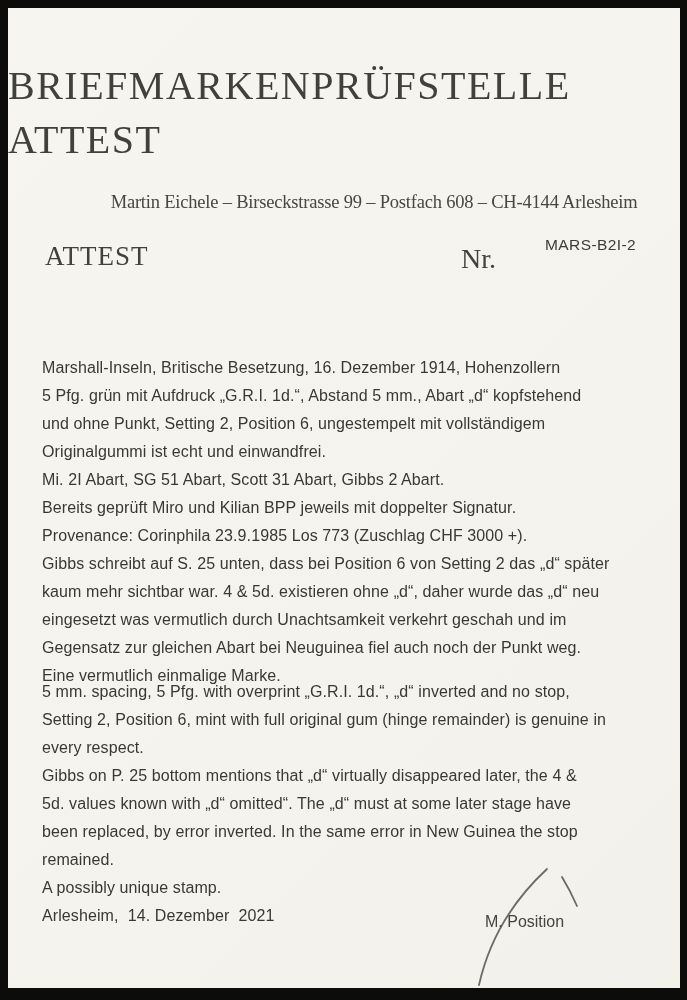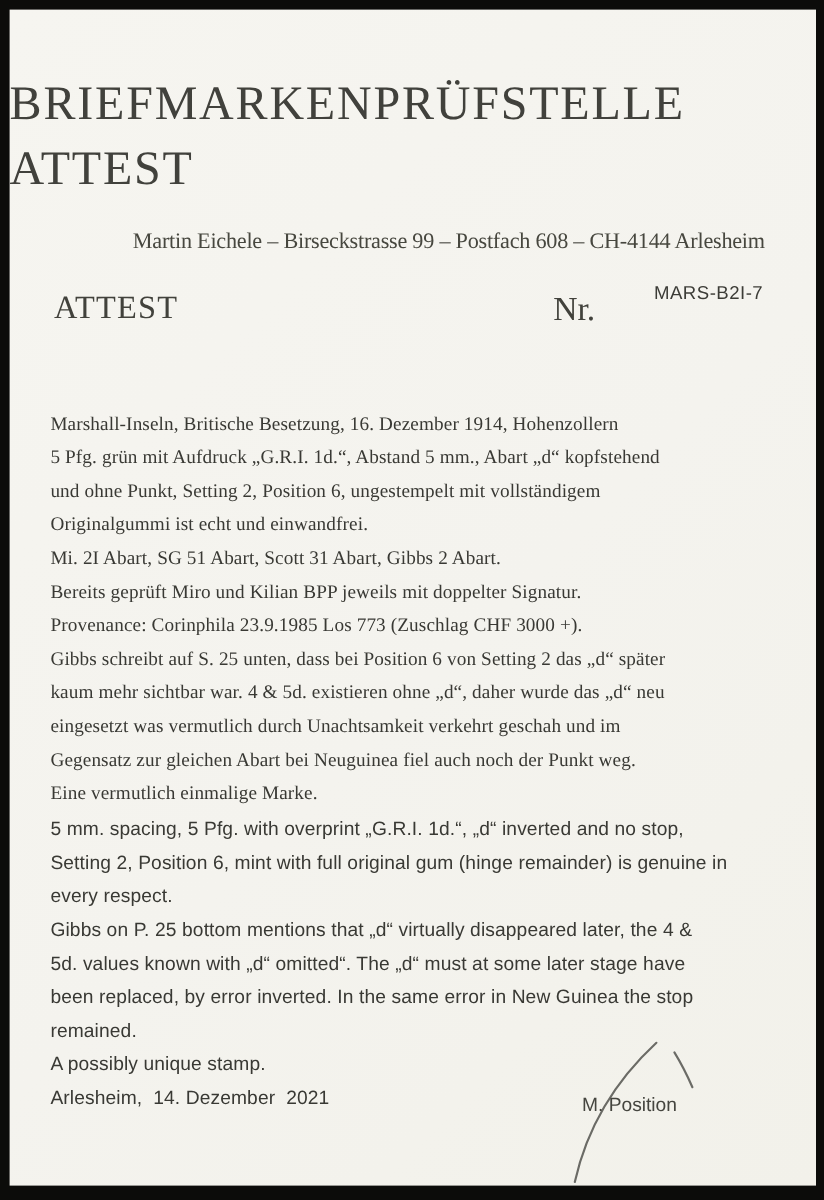--- a/index.html
+++ b/index.html
@@ -99,21 +99,21 @@
   }
   .body-text {
     position: absolute;
     left: 34px;
     font-size: 16px;
     line-height: 28px;
     letter-spacing: 0.1px;
     color: #393934;
     white-space: pre;
   }
-  .german-paragraph { top: 332px; font-family: Liberation Serif, serif; }
+  .german-paragraph { top: 346px; }
   .english-paragraph { top: 670px; }
   .signature-block {
     position: absolute;
     left: 458px;
     top: 855px;
     width: 150px;
     height: 130px;
   }
   .signature-strokes {
     position: absolute;
@@ -137,21 +137,21 @@
 
     <div class="org-title org-line1">BRIEFMARKENPRÜFSTELLE</div>
 
     <div class="org-title org-line2">ATTEST</div>
 
     <div class="address-line">Martin Eichele – Birseckstrasse 99 – Postfach 608 – CH-4144 Arlesheim</div>
 
     <div class="attest-row">
       <span class="attest-label">ATTEST</span>
       <span class="nr-label">Nr.</span>
-      <span class="ref-code">MARS-B2I-7</span>
+      <span class="ref-code">MARS-B2I-2</span>
     </div>
 
 
     <div class="body-text german-paragraph">Marshall-Inseln, Britische Besetzung, 16. Dezember 1914, Hohenzollern
 5 Pfg. grün mit Aufdruck „G.R.I. 1d.“, Abstand 5 mm., Abart „d“ kopfstehend
 und ohne Punkt, Setting 2, Position 6, ungestempelt mit vollständigem
 Originalgummi ist echt und einwandfrei.
 Mi. 2I Abart, SG 51 Abart, Scott 31 Abart, Gibbs 2 Abart.
 Bereits geprüft Miro und Kilian BPP jeweils mit doppelter Signatur.
 Provenance: Corinphila 23.9.1985 Los 773 (Zuschlag CHF 3000 +).

